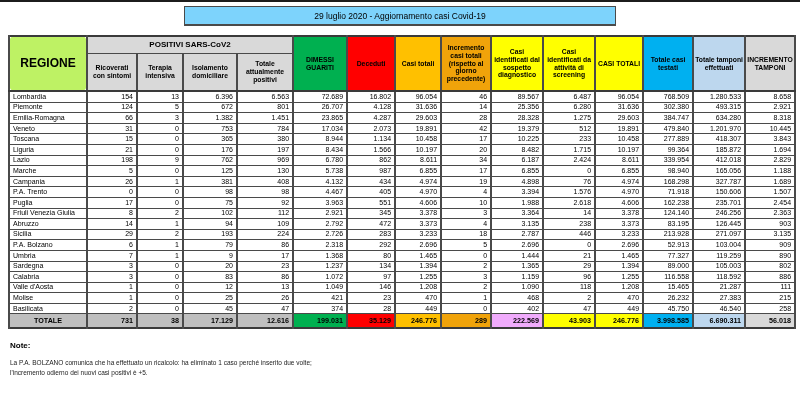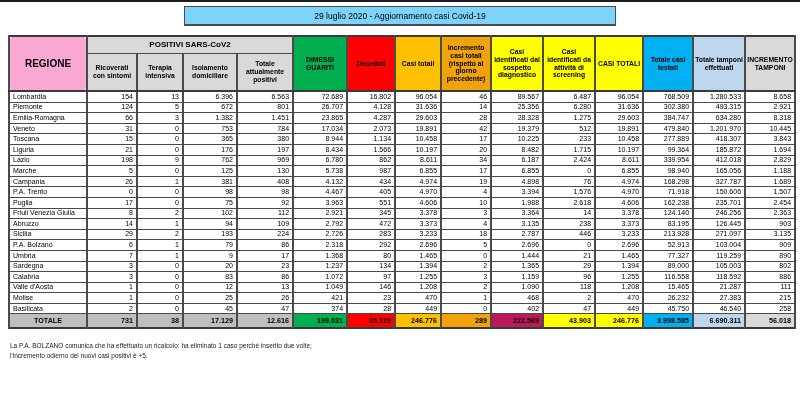--- a/index.html
+++ b/index.html
@@ -44,21 +44,21 @@
     line-height:1.15;
   }
   thead th {
     font-weight:bold;
     font-size:6.8px;
     text-align:center;
     vertical-align:middle;
     padding:1px 1px;
     margin-left:38px;
   }
-  th.regione-h { background:#f9a8d4; font-size:10px;border-radius:6px; }
+  th.regione-h { background:#bef264; font-size:12px;border-radius:6px; }
   th.group-h   { background:#d9d9d9; font-size:8px; height:14px; }
   th.sub-h     { background:#d9d9d9; height:34px; }
   thead tr:last-child th, thead th[rowspan] { border-bottom:2px solid #3a3a3a; }
 
   tbody td {
     font-size:7px;
     height:9.6px;
     padding:0 3px;
     background:#fff;
     white-space:nowrap;
@@ -493,28 +493,29 @@
     <tr>
         <td class="region">TOTALE</td>
         <td class="num" style="background: rgb(191, 191, 191);">731</td>
         <td class="num" style="background: rgb(191, 191, 191);">38</td>
         <td class="num" style="background: rgb(191, 191, 191);">17.129</td>
         <td class="num" style="background: rgb(191, 191, 191);">12.616</td>
         <td class="num" style="background: rgb(0, 176, 80);">199.031</td>
         <td class="num" style="background: rgb(255, 0, 0);">35.129</td>
         <td class="num" style="background: rgb(255, 192, 0);">246.776</td>
         <td class="num" style="background: rgb(240, 163, 10);">289</td>
-        <td class="num" style="background: #be185d;">222.569</td>
+        <td class="num" style="background: #f0abfc;">222.569</td>
         <td class="num" style="background: rgb(255, 255, 0);">43.903</td>
         <td class="num" style="background: rgb(255, 255, 0);">246.776</td>
         <td class="num" style="background: rgb(0, 176, 240);">3.998.585</td>
         <td class="num" style="background: rgb(189, 215, 238);">6.690.311</td>
         <td class="num" style="background: rgb(217, 217, 217);">56.018</td>
       </tr>
   </tfoot>
 </table>
 
 <div class="note">
+  <div class="note-label">Note:</div>
   <div class="note-body">
     <div>La P.A. BOLZANO comunica che ha effettuato un ricalcolo: ha eliminato 1 caso perché inserito due volte;</div>
     <div>l'incremento odierno dei nuovi casi positivi è +5.</div>
   </div>
 </div>
 
 </body></html>

